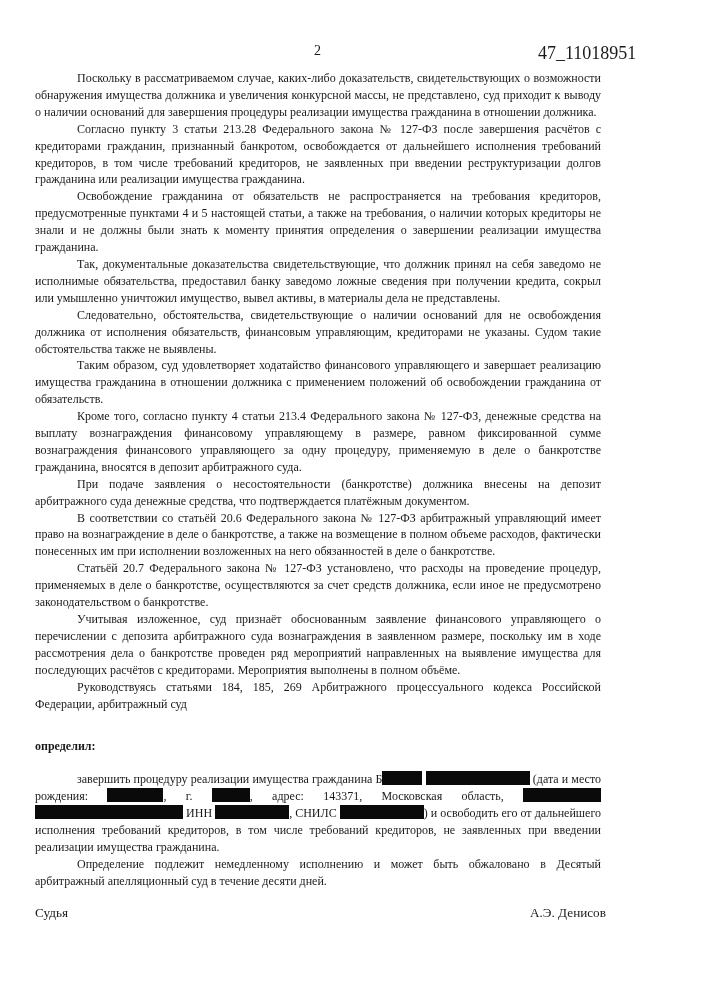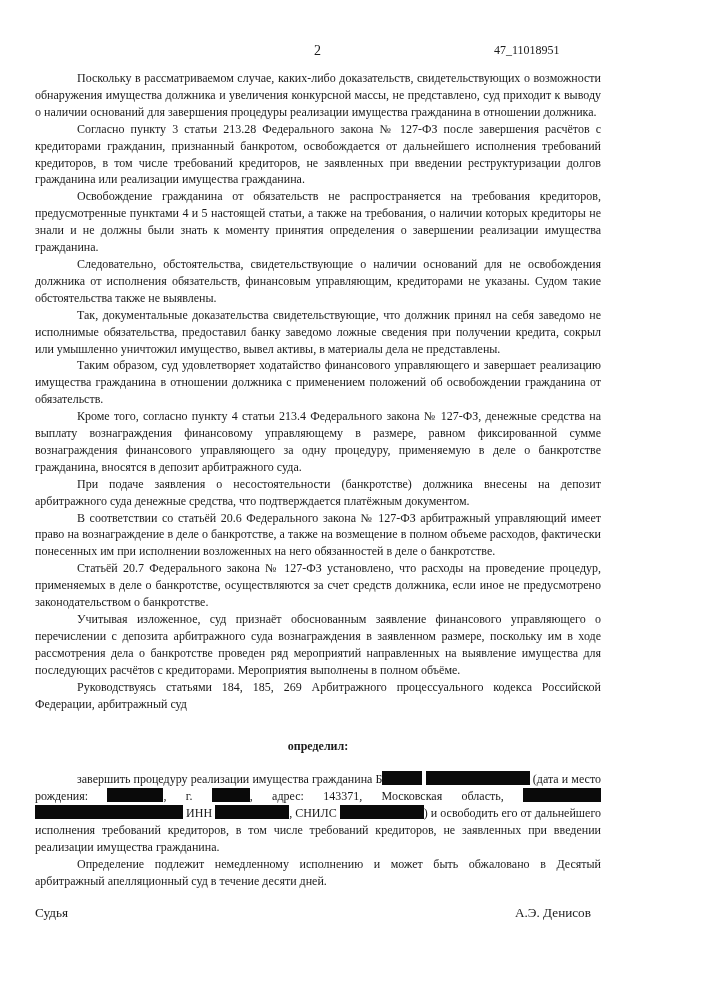--- a/index.html
+++ b/index.html
@@ -1,44 +1,44 @@
 <!DOCTYPE html>
 <html><head>
 <meta charset="utf-8">
 <style>
   html, body { margin: 0; padding: 0; background: #ffffff; }
   body { width: 707px; height: 1000px; position: relative; overflow: hidden;
          font-family: "Liberation Serif", "DejaVu Serif", serif; color: #1a1a1a; }
   .page { position: absolute; left: 0; top: 0; width: 707px; height: 1000px; }
   .hdr-num { position: absolute; top: 43px; left: 314px; font-size: 14px; }
-  .hdr-id { position: absolute; top: 43px; left: 494px; font-size: 12px; }
+  .hdr-id { position: absolute; top: 43px; left: 538px; font-size: 18px; }
   .body { position: absolute; left: 35px; top: 70px; width: 566px;
           font-size: 12px; line-height: 16.9px; text-align: justify; }
   .body p { margin: 0; text-indent: 42px; }
-  .heading { text-align: center; text-indent: 0 !important; font-weight: bold;
+  .heading { text-align: left; text-indent: 0 !important; font-weight: bold;
              margin-top: 26px !important; margin-bottom: 16px !important; }
   .u { }
   .redact { display: inline-block; background: #0a0a0a; height: 14px; vertical-align: -2px; }
   .sig { position: absolute; top: 905px; font-size: 13.2px; }
   .sig-left { left: 35px; text-align: center; }
-  .sig-right { left: 515px; }
+  .sig-right { left: 530px; }
 </style>
 </head>
 <body>
 
 <div class="page">
   <div class="hdr-num">2</div>
   <div class="hdr-id">47_11018951</div>
 
   <div class="body">
     <p>Поскольку в рассматриваемом случае, каких-либо доказательств, свидетельствующих о возможности обнаружения имущества должника и увеличения конкурсной массы, не представлено, суд приходит к выводу о наличии оснований для завершения процедуры реализации имущества гражданина в отношении должника.</p>
     <p>Согласно пункту 3 статьи 213.28 Федерального закона № 127-ФЗ после завершения расчётов с кредиторами гражданин, признанный банкротом, освобождается от дальнейшего исполнения требований кредиторов, в том числе требований кредиторов, не заявленных при введении реструктуризации долгов гражданина или реализации имущества гражданина.</p>
     <p>Освобождение гражданина от обязательств не распространяется на требования кредиторов, предусмотренные пунктами 4 и 5 настоящей статьи, а также на требования, о наличии которых кредиторы не знали и не должны были знать к моменту принятия определения о завершении реализации имущества гражданина.</p>
+    <p>Так, документальные доказательства свидетельствующие, что должник принял на себя заведомо не исполнимые обязательства, предоставил банку заведомо ложные сведения при получении кредита, сокрыл или умышленно уничтожил имущество, вывел активы, в материалы дела не представлены.</p>
     <p>Следовательно, обстоятельства, свидетельствующие о наличии оснований для не освобождения должника от исполнения обязательств, финансовым управляющим, кредиторами не указаны. Судом такие обстоятельства также не выявлены.</p>
-    <p>Так, документальные доказательства свидетельствующие, что должник принял на себя заведомо не исполнимые обязательства, предоставил банку заведомо ложные сведения при получении кредита, сокрыл или умышленно уничтожил имущество, вывел активы, в материалы дела не представлены.</p>
     <p>Таким образом, суд удовлетворяет ходатайство финансового управляющего и завершает реализацию имущества гражданина в отношении должника с применением положений об освобождении гражданина от обязательств.</p>
     <p>Кроме того, согласно пункту 4 статьи 213.4 Федерального закона № 127-ФЗ, денежные средства на выплату вознаграждения финансовому управляющему в размере, равном фиксированной сумме вознаграждения финансового управляющего за одну процедуру, применяемую в деле о банкротстве гражданина, вносятся в депозит арбитражного суда.</p>
     <p>При подаче заявления о несостоятельности (банкротстве) должника внесены на депозит арбитражного суда денежные средства, что подтверждается платёжным документом.</p>
     <p>В соответствии со статьёй 20.6 Федерального закона № 127-ФЗ арбитражный управляющий имеет право на вознаграждение в деле о банкротстве, а также на возмещение в полном объеме расходов, фактически понесенных им при исполнении возложенных на него обязанностей в деле о банкротстве.</p>
     <p>Статьёй 20.7 Федерального закона № 127-ФЗ установлено, что расходы на проведение процедур, применяемых в деле о банкротстве, осуществляются за счет средств должника, если иное не предусмотрено законодательством о банкротстве.</p>
     <p>Учитывая изложенное, суд признаёт обоснованным заявление финансового управляющего о перечислении с депозита арбитражного суда вознаграждения в заявленном размере, поскольку им в ходе рассмотрения дела о банкротстве проведен ряд мероприятий направленных на выявление имущества для последующих расчётов с кредиторами. Мероприятия выполнены в полном объёме.</p>
     <p>Руководствуясь статьями 184, 185, 269 Арбитражного процессуального кодекса Российской Федерации, арбитражный суд</p>
 
     <p class="heading">определил:</p>
 

